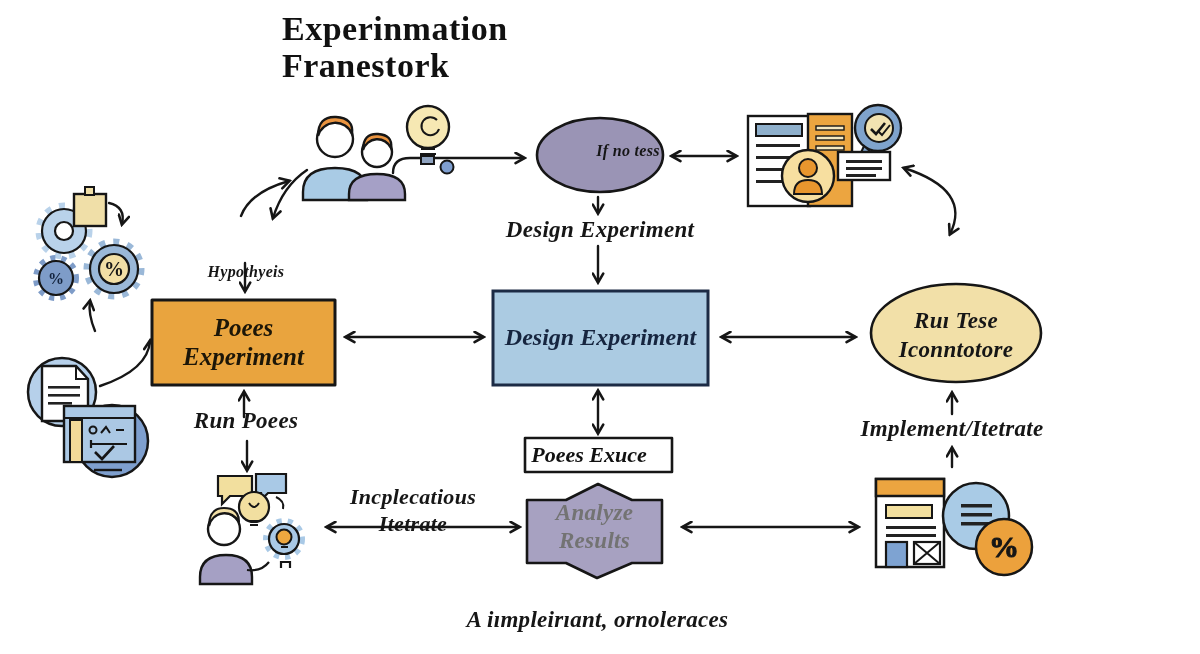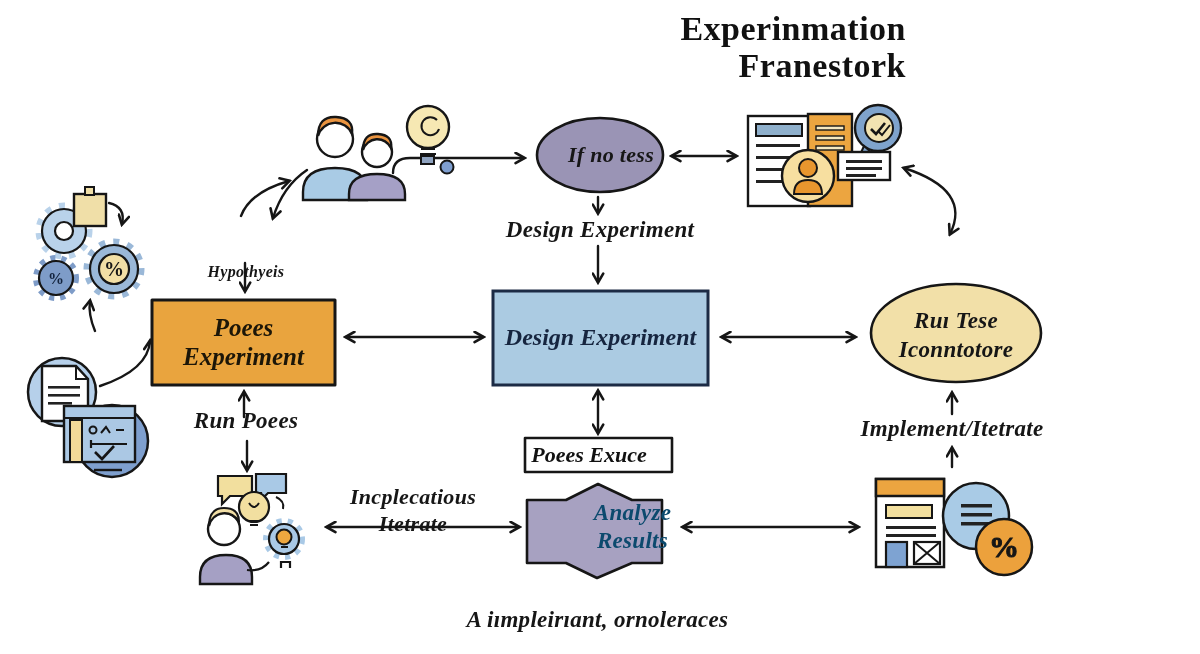--- a/index.html
+++ b/index.html
@@ -9,22 +9,22 @@
     font-family:"Liberation Serif","DejaVu Serif",serif;
   }
   #diagram-svg { position:absolute; left:0; top:0; }
   .lbl {
     position:absolute; text-align:center; color:#161616;
     font-weight:700; font-style:italic; line-height:1.18;
     letter-spacing:0.3px; white-space:nowrap;
   }
   .lbl.multiline { white-space:normal; }
   #title {
-    position:absolute; left:316px; top:10px; width:590px;
-    text-align:right; font-weight:700; font-style:normal;
+    position:absolute; left:282px; top:10px; width:590px;
+    text-align:left; font-weight:700; font-style:normal;
     font-size:34px; line-height:1.1; color:#111111; letter-spacing:0.5px;
   }
   .boxtext {
     position:absolute; display:flex; flex-direction:column;
     align-items:center; justify-content:center; text-align:center;
     font-weight:700; font-style:italic; color:#1c1608; line-height:1.15;
   }
   .ar { fill:none; stroke:#161616; stroke-width:2.4; stroke-linecap:round; }
   .oln { stroke:#161616; stroke-linejoin:round; }
   .svgtxt { font-family:"Liberation Serif","DejaVu Serif",serif; font-weight:700; }
@@ -181,21 +181,21 @@
       <circle cx="1004" cy="547" r="28" fill="#eca13c" stroke-width="2.5"></circle>
       <text class="svgtxt" x="1004" y="557" font-size="30" fill="#161616" text-anchor="middle">%</text>
     </g>
   </svg>
 
   <div id="title">
     <div>Experinmation</div>
     <div>Franestork</div>
   </div>
 
-  <div class="lbl" style="left:544px; top:142px; width:134px; font-size:22px;">If no tess</div>
+  <div class="lbl" style="left:561px; top:142px; width:134px; font-size:16px;">If no tess</div>
 
   <div class="lbl" style="left:460px; top:216px; width:280px; font-size:23px;">Design Experiment</div>
 
   <div class="lbl" style="left:151px; top:227px; width:190px; font-size:16px;margin-top:36px;">Hypothyeis</div>
 
 
   <div class="boxtext" style="left:152px; top:300px; width:183px; height:85px; font-size:25px;">
     <div>Poees</div>
     <div>Experiment</div>
   </div>
@@ -210,21 +210,21 @@
   </div>
 
   <div class="lbl" style="left:163px; top:407px; width:166px; font-size:23px;">Run Poees</div>
 
   <div class="lbl" style="left:820px; top:415px; width:264px; font-size:23px;">Implement/Itetrate</div>
 
   <div class="boxtext" style="left:525px; top:438px; width:128px; height:34px; font-size:22px; color:#111111;">
     <div>Poees Exuce</div>
   </div>
 
-  <div class="lbl multiline" style="left:527px; top:499px; width:135px; font-size:23px; line-height:1.2; color:#0c4a6e;margin-left:38px;">
+  <div class="lbl multiline" style="left:527px; top:499px; width:135px; font-size:23px; line-height:1.2; color:#737373;">
     <div>Analyze</div>
     <div>Results</div>
   </div>
 
   <div class="lbl multiline" style="left:328px; top:484px; width:170px; font-size:22px; line-height:1.22;">
     <div>Incplecatious</div>
     <div>Itetrate</div>
   </div>
 
   <div class="lbl" style="left:370px; top:606px; width:455px; font-size:23px;">A iımpleirıant, ornoleraces</div>

